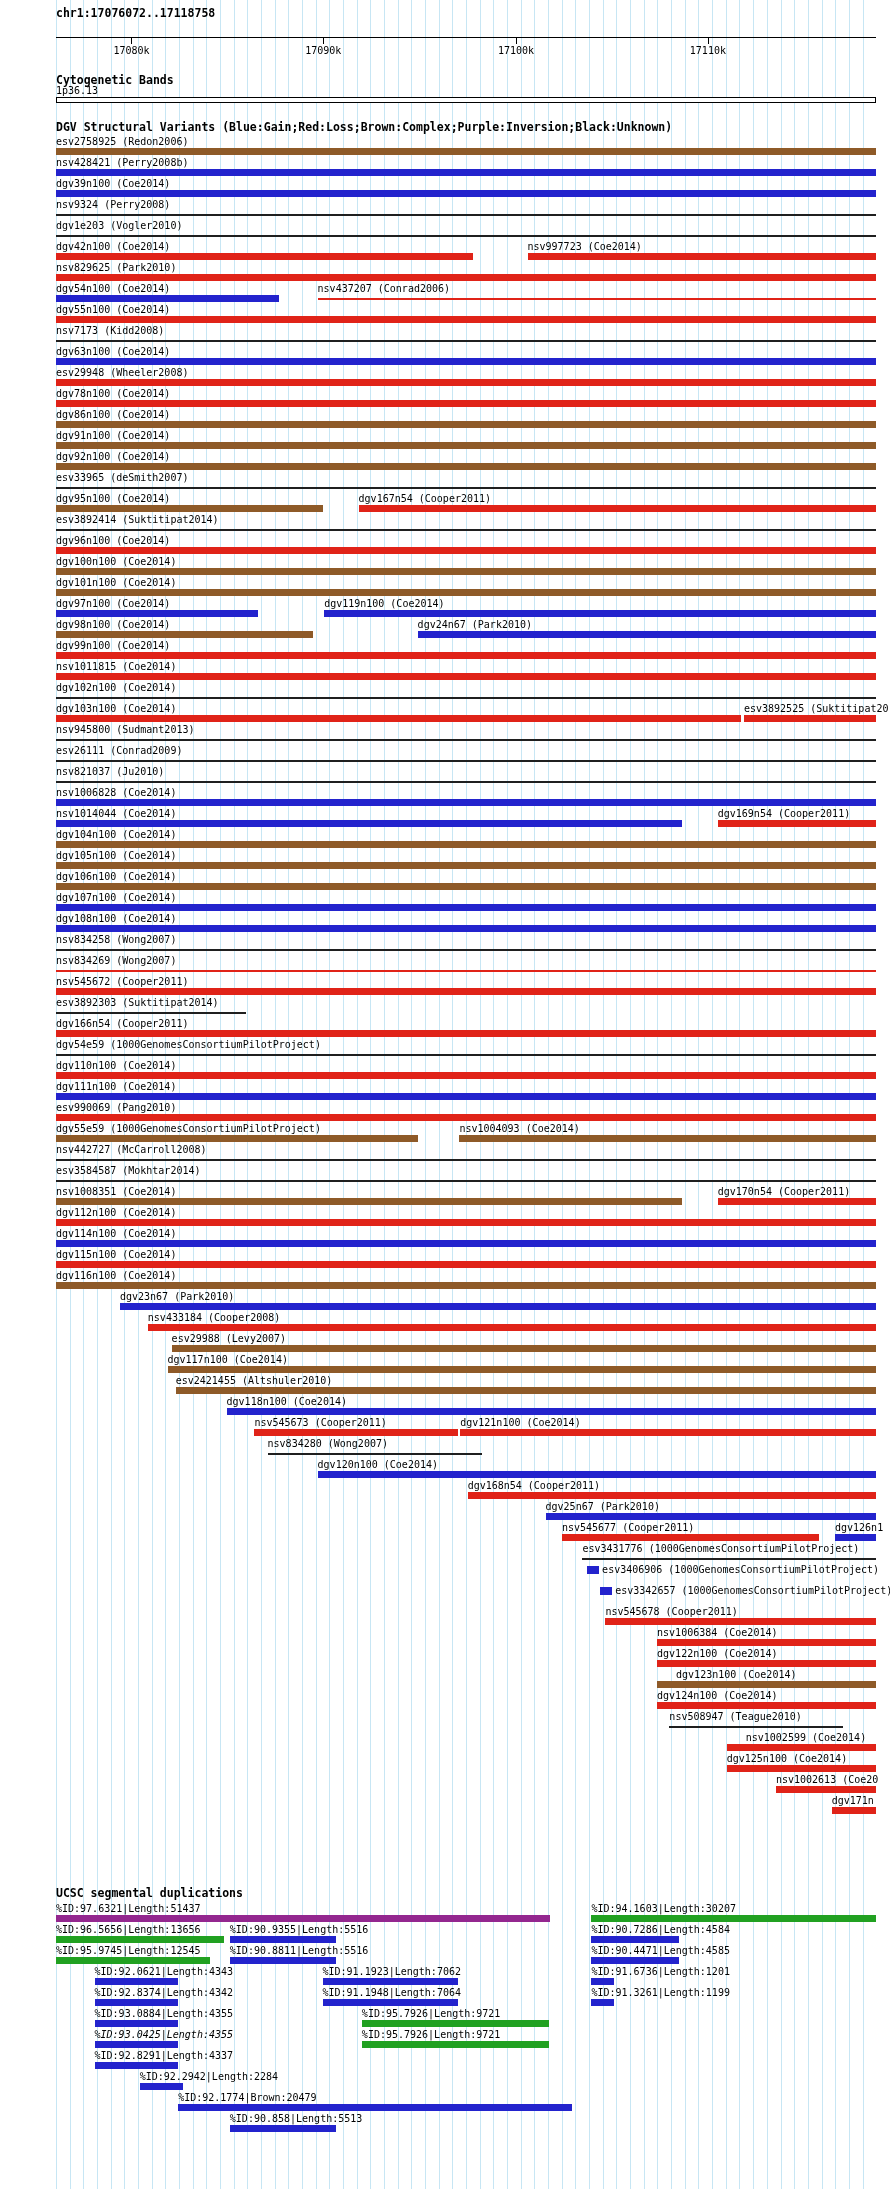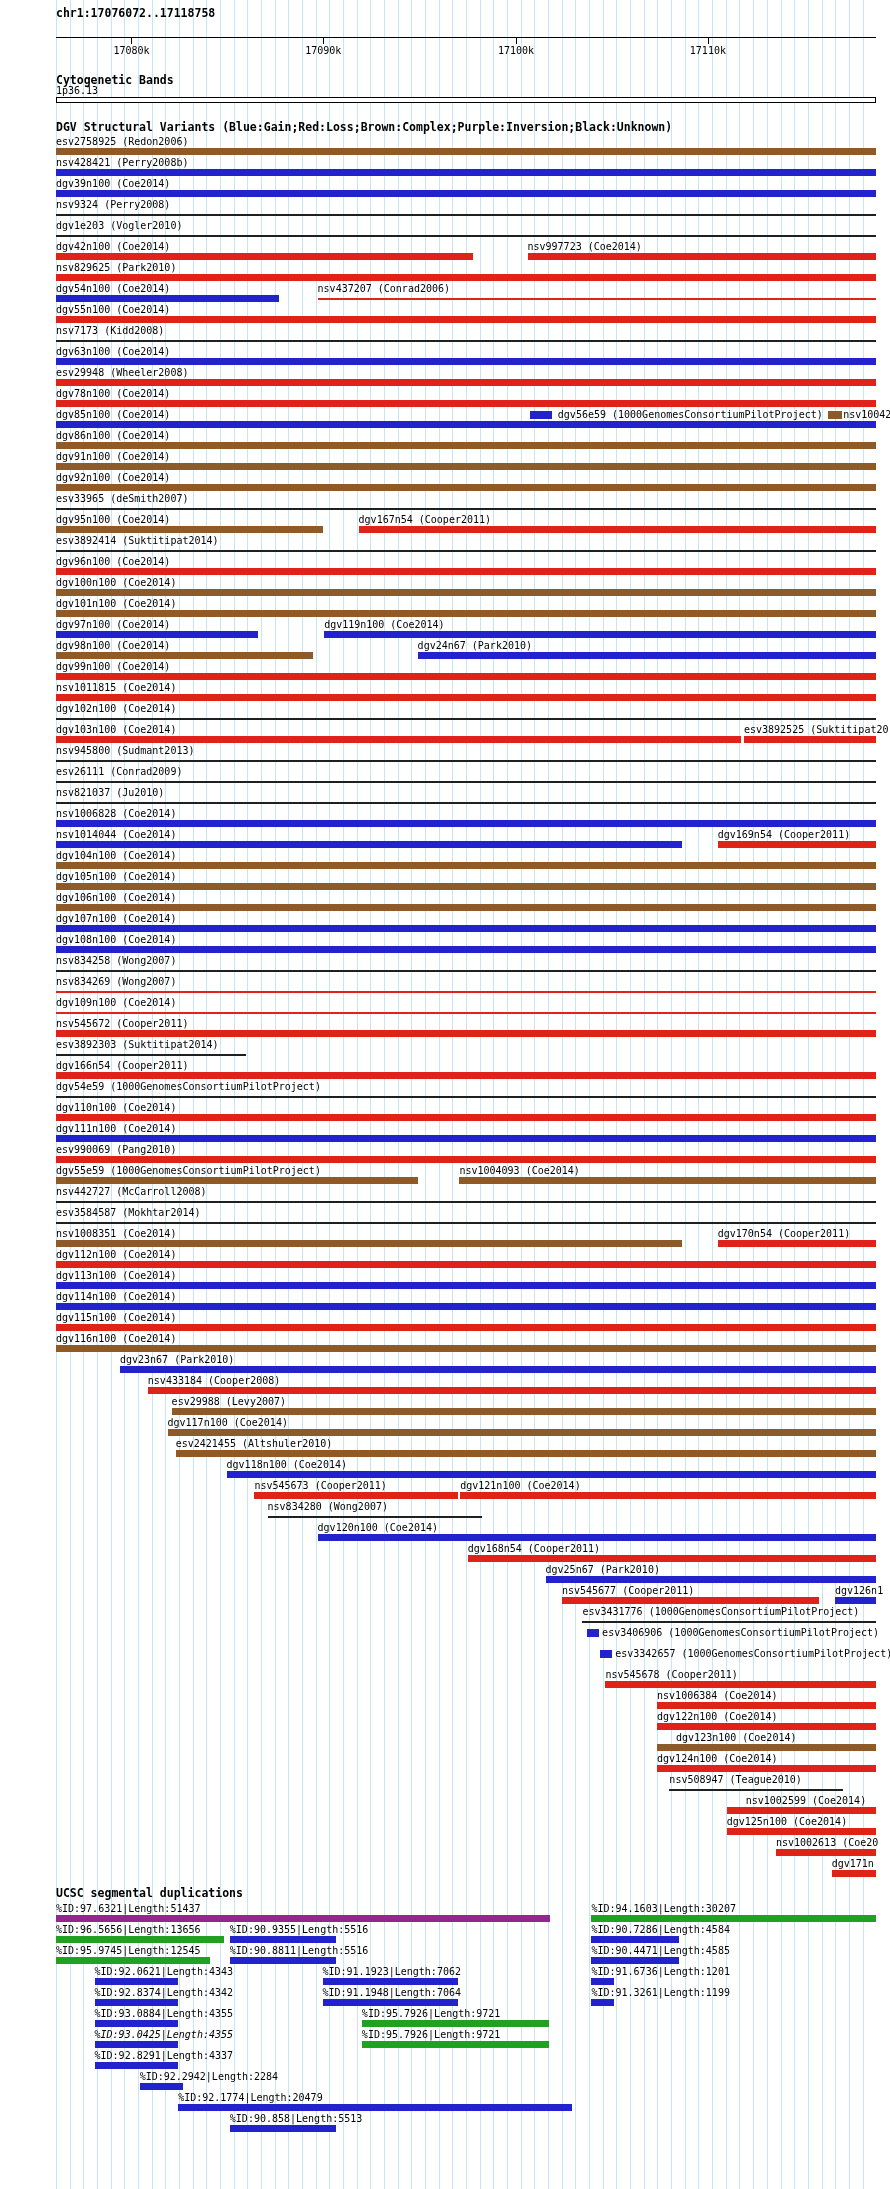--- a/index.html
+++ b/index.html
@@ -99,28 +99,20 @@
       </div>
       <div class="trow">
         <div class="fbar" style="left: 0%; width: 100%; background: rgb(224, 35, 24);"></div>
         <span class="flabel" style="left: 0%;">esv29948 (Wheeler2008)</span>
       </div>
       <div class="trow">
         <div class="fbar" style="left: 0%; width: 100%; background: rgb(224, 35, 24);"></div>
         <span class="flabel" style="left: 0%;">dgv78n100 (Coe2014)</span>
       </div>
       <div class="trow">
-        <div class="fbar" style="left: 0%; width: 100%; background: rgb(35, 35, 205);"></div>
-        <span class="flabel" style="left: 0%;">dgv85n100 (Coe2014)</span>
-        <div class="fbar lane" style="left: 57.8%; width: 2.7%; background: rgb(35, 35, 205);"></div>
-        <span class="flabel" style="left: 61.2%;">dgv56e59 (1000GenomesConsortiumPilotProject)</span>
-        <div class="fbar lane" style="left: 94.2%; width: 1.6%; background: rgb(142, 90, 40);"></div>
-        <span class="flabel" style="left: 96%;">nsv10042</span>
-      </div>
-      <div class="trow">
         <div class="fbar" style="left: 0%; width: 100%; background: rgb(142, 90, 40);"></div>
         <span class="flabel" style="left: 0%;">dgv86n100 (Coe2014)</span>
       </div>
       <div class="trow">
         <div class="fbar" style="left: 0%; width: 100%; background: rgb(142, 90, 40);"></div>
         <span class="flabel" style="left: 0%;">dgv91n100 (Coe2014)</span>
       </div>
       <div class="trow">
         <div class="fbar" style="left: 0%; width: 100%; background: rgb(142, 90, 40);"></div>
         <span class="flabel" style="left: 0%;">dgv92n100 (Coe2014)</span>
@@ -225,24 +217,20 @@
       </div>
       <div class="trow">
         <div class="fbar thin" style="left: 0%; width: 100%; background: rgb(31, 31, 31);"></div>
         <span class="flabel" style="left: 0%;">nsv834258 (Wong2007)</span>
       </div>
       <div class="trow">
         <div class="fbar thin" style="left: 0%; width: 100%; background: rgb(224, 35, 24);"></div>
         <span class="flabel" style="left: 0%;">nsv834269 (Wong2007)</span>
       </div>
       <div class="trow">
-        <div class="fbar thin" style="left: 0%; width: 100%; background: rgb(224, 35, 24);"></div>
-        <span class="flabel" style="left: 0%;">dgv109n100 (Coe2014)</span>
-      </div>
-      <div class="trow">
         <div class="fbar" style="left: 0%; width: 100%; background: rgb(224, 35, 24);"></div>
         <span class="flabel" style="left: 0%;">nsv545672 (Cooper2011)</span>
       </div>
       <div class="trow">
         <div class="fbar thin" style="left: 0%; width: 23.2%; background: rgb(31, 31, 31);"></div>
         <span class="flabel" style="left: 0%;">esv3892303 (Suktitipat2014)</span>
       </div>
       <div class="trow">
         <div class="fbar" style="left: 0%; width: 100%; background: rgb(224, 35, 24);"></div>
         <span class="flabel" style="left: 0%;">dgv166n54 (Cooper2011)</span>
@@ -279,24 +267,20 @@
       </div>
       <div class="trow">
         <div class="fbar" style="left: 0%; width: 76.3%; background: rgb(142, 90, 40);"></div>
         <span class="flabel" style="left: 0%;">nsv1008351 (Coe2014)</span>
         <div class="fbar" style="left: 80.7%; width: 19.3%; background: rgb(224, 35, 24);"></div>
         <span class="flabel" style="left: 80.7%;">dgv170n54 (Cooper2011)</span>
       </div>
       <div class="trow">
         <div class="fbar" style="left: 0%; width: 100%; background: rgb(224, 35, 24);"></div>
         <span class="flabel" style="left: 0%;">dgv112n100 (Coe2014)</span>
-      </div>
-      <div class="trow">
-        <div class="fbar" style="left: 0%; width: 100%; background: rgb(35, 35, 205);"></div>
-        <span class="flabel" style="left: 0%;">dgv113n100 (Coe2014)</span>
       </div>
       <div class="trow">
         <div class="fbar" style="left: 0%; width: 100%; background: rgb(35, 35, 205);"></div>
         <span class="flabel" style="left: 0%;">dgv114n100 (Coe2014)</span>
       </div>
       <div class="trow">
         <div class="fbar" style="left: 0%; width: 100%; background: rgb(224, 35, 24);"></div>
         <span class="flabel" style="left: 0%;">dgv115n100 (Coe2014)</span>
       </div>
       <div class="trow">
@@ -464,20 +448,20 @@
       <div class="trow">
         <div class="fbar" style="left: 4.7%; width: 10.2%; background: rgb(35, 35, 205);"></div>
         <span class="flabel" style="left: 4.7%;">%ID:92.8291|Length:4337</span>
       </div>
       <div class="trow">
         <div class="fbar" style="left: 10.2%; width: 5.3%; background: rgb(35, 35, 205);"></div>
         <span class="flabel" style="left: 10.2%;">%ID:92.2942|Length:2284</span>
       </div>
       <div class="trow">
         <div class="fbar" style="left: 14.9%; width: 48%; background: rgb(35, 35, 205);"></div>
-        <span class="flabel" style="left: 14.9%;">%ID:92.1774|Length:20479</span>
+        <span class="flabel" style="left: 14.9%;">%ID:92.1774|Brown:20479</span>
       </div>
       <div class="trow">
         <div class="fbar" style="left: 21.2%; width: 12.9%; background: rgb(35, 35, 205);"></div>
         <span class="flabel" style="left: 21.2%;">%ID:90.858|Length:5513</span>
       </div>
     </div>
 </div>
 
 </body></html>

